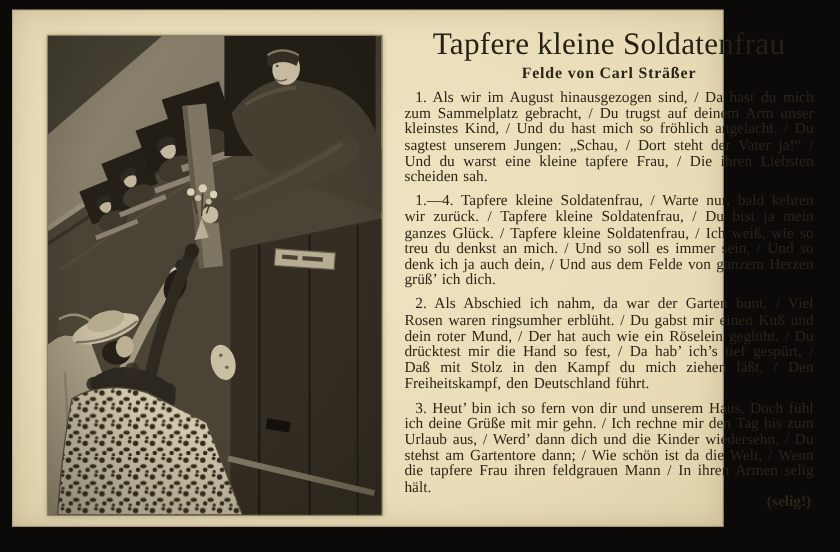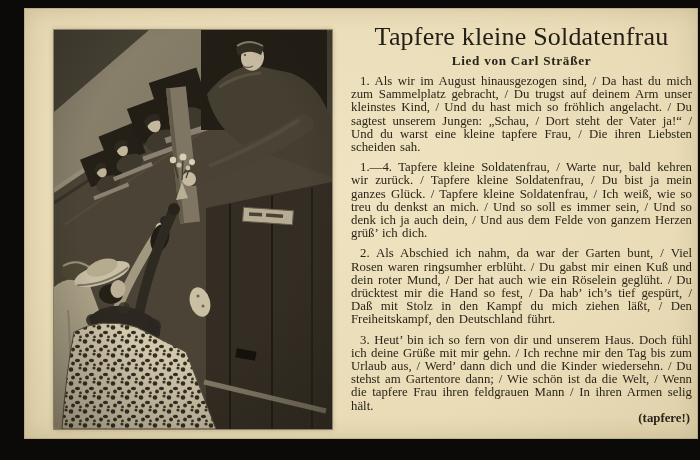--- a/index.html
+++ b/index.html
@@ -2,21 +2,21 @@
 <html><head>
 <meta charset="utf-8">
 <style>
   html,body{margin:0;padding:0;}
   body{
     width:700px;height:460px;position:relative;overflow:hidden;
     background:#0b0a08;
     font-family:"Liberation Serif","DejaVu Serif",serif;
   }
   .card{
-    position:absolute;left:24px;top:8px;width:674px;height:431px;
+    position:absolute;left:10px;top:8px;width:593px;height:431px;
     background:radial-gradient(ellipse at 50% 40%, #efe3c1 0%, #e9dcb7 65%, #ddd0a9 100%);
     box-shadow:inset 0 0 0 1px rgba(120,105,70,.25), inset 0 0 22px rgba(120,100,60,.22);
   }
   .photo{
     position:absolute;left:30px;top:22px;width:278px;height:399px;
     outline:1px solid rgba(60,50,35,.45);
     box-shadow:0 0 5px rgba(60,50,35,.35);
   }
   .photo svg{display:block;width:100%;height:100%;}
   .content{
@@ -188,21 +188,21 @@
         <circle cx="-3" cy="-11" r="2.6" fill="#c7bda1"></circle>
         <circle cx="6" cy="-8" r="2.4" fill="#c7bda1"></circle>
       </g>
 
       <rect width="278" height="399" fill="url(#vg)"></rect>
     </svg>
   </div>
 
   <div class="content">
     <h1 class="title">Tapfere kleine Soldatenfrau</h1>
-    <h2 class="author">Lied von Carl Sträßer</h2>
+    <h2 class="author">Felde von Carl Sträßer</h2>
     <p class="verse">1. Als wir im August hinausgezogen sind, / Da hast du mich zum Sammelplatz gebracht, / Du trugst auf deinem Arm unser kleinstes Kind, / Und du hast mich so fröhlich angelacht. / Du sagtest unserem Jungen: „Schau, / Dort steht der Vater ja!“ / Und du warst eine kleine tapfere Frau, / Die ihren Liebsten scheiden sah.</p>
     <p class="verse">1.—4. Tapfere kleine Soldatenfrau, / Warte nur, bald kehren wir zurück. / Tapfere kleine Soldatenfrau, / Du bist ja mein ganzes Glück. / Tapfere kleine Soldatenfrau, / Ich weiß, wie so treu du denkst an mich. / Und so soll es immer sein, / Und so denk ich ja auch dein, / Und aus dem Felde von ganzem Herzen grüß’ ich dich.</p>
     <p class="verse">2. Als Abschied ich nahm, da war der Garten bunt, / Viel Rosen waren ringsumher erblüht. / Du gabst mir einen Kuß und dein roter Mund, / Der hat auch wie ein Röselein geglüht. / Du drücktest mir die Hand so fest, / Da hab’ ich’s tief gespürt, / Daß mit Stolz in den Kampf du mich ziehen läßt, / Den Freiheitskampf, den Deutschland führt.</p>
     <p class="verse" style="margin-bottom:0;">3. Heut’ bin ich so fern von dir und unserem Haus. Doch fühl ich deine Grüße mit mir gehn. / Ich rechne mir den Tag bis zum Urlaub aus, / Werd’ dann dich und die Kinder wiedersehn. / Du stehst am Gartentore dann; / Wie schön ist da die Welt, / Wenn die tapfere Frau ihren feldgrauen Mann / In ihren Armen selig hält.</p>
-    <div class="turn-note">(tapfere!)</div>
+    <div class="turn-note">(selig!)</div>
   </div>
 
 </div>
 
 </body></html>

